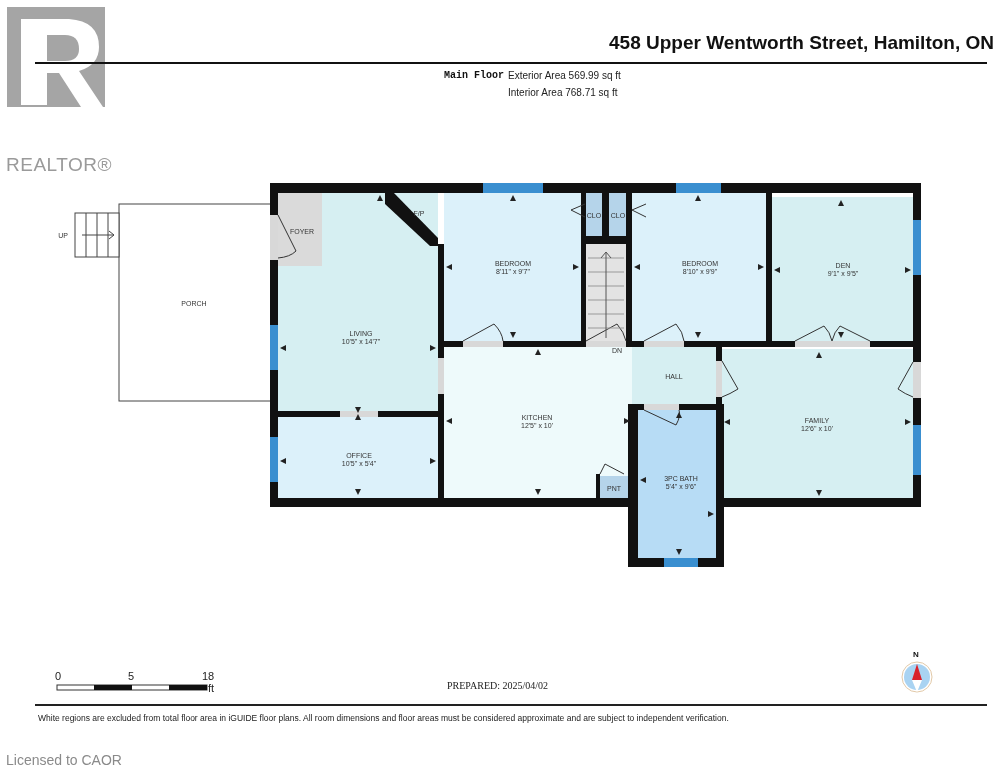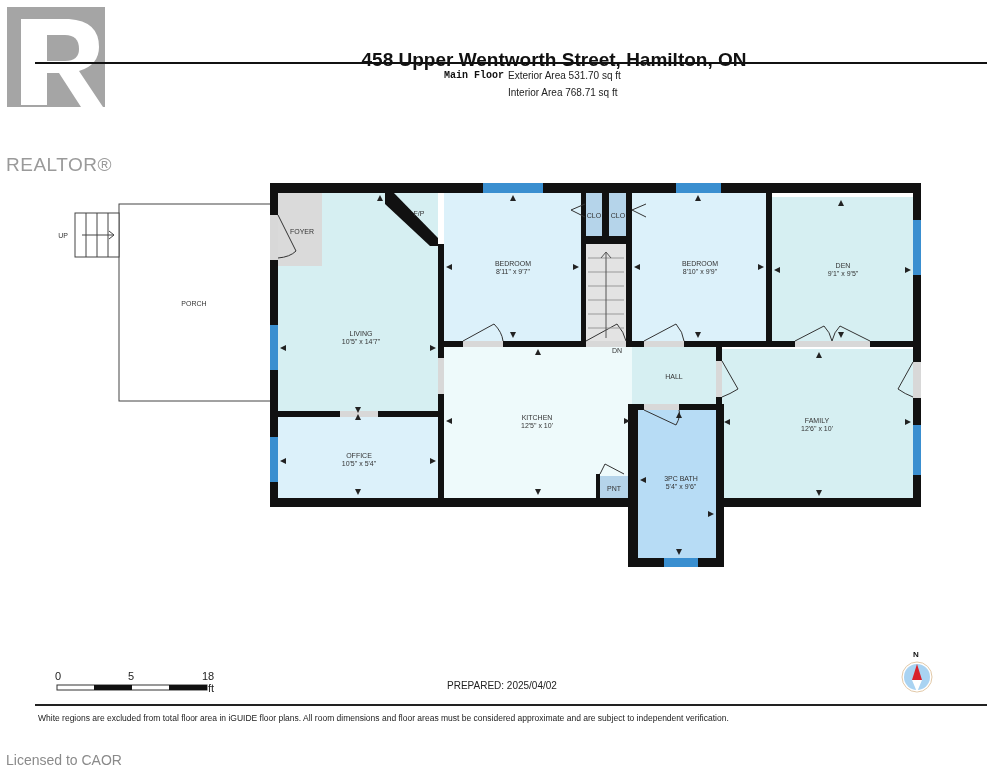--- a/index.html
+++ b/index.html
@@ -1,47 +1,47 @@
 <!DOCTYPE html>
 <html><head>
 <meta charset="utf-8">
 <style>
   html, body { margin:0; padding:0; background:#ffffff; }
   body { width:994px; height:768px; position:relative; overflow:hidden; font-family:"Liberation Sans", sans-serif; color:#111; }
   .abs { position:absolute; }
   .logo-box { left:7px; top:7px; width:98px; height:100px; background:#a5a5a5; }
   .logo-text { left:6px; top:110px; font-size:19px; color:#9a9a9a; letter-spacing:0.5px;margin-top:44px; }
-  .title { left:0; width:994px; top:49px; text-align:center; font-size:19px; font-weight:bold; padding-left:114px; box-sizing:border-box; }
+  .title { left:0; width:994px; top:32px; text-align:right; font-size:19px; font-weight:bold; padding-left:114px; box-sizing:border-box; }
   .title-rule { left:35px; top:62px; width:952px; height:2px; background:#111; }
   .floor-label { left:444px; top:70px; font-size:10px; font-weight:bold;font-family:Liberation Mono, monospace; }
   .area-line { left:508px; font-size:10px; color:#222; }
   .plan { left:0; top:0; width:994px; height:768px; }
   .room-label { font-size:7px; fill:#333; text-anchor:middle; font-family:"Liberation Sans", sans-serif; }
   .scale-lbl { font-size:11px; color:#222; }
-  .prepared { left:447px; top:680px; font-size:10px; color:#222; }
+  .prepared { left:447px; top:680px; font-size:10px; color:#222;font-family:Liberation Serif, serif; }
   .foot-rule { left:35px; top:704px; width:952px; height:2px; background:#222; }
   .disclaimer { left:38px; top:713px; font-size:8.5px; color:#222; }
   .licensed { left:6px; top:752px; font-size:14px; color:#8a8a8a; }
 </style>
 </head>
 <body>
 
 <div class="abs logo-box">
   <svg width="98" height="100" viewBox="0 0 98 100">
     <rect x="14" y="12" width="26" height="86" fill="#ffffff"></rect>
     <path d="M40 12 H62 Q92 14 92 40 Q92 58 72 64 L96 100 H74 L52 66 H40 Z" fill="#ffffff"></path>
     <path d="M40 28 H58 Q72 28 72 42 Q72 54 58 54 H40 Z" fill="#a5a5a5"></path>
   </svg>
 </div>
 <div class="abs logo-text">REALTOR®</div>
 
 <div class="abs title">458 Upper Wentworth Street, Hamilton, ON</div>
 <div class="abs title-rule"></div>
 <div class="abs floor-label">Main Floor</div>
-<div class="abs area-line" style="top:70px">Exterior Area 531.70 sq ft</div>
+<div class="abs area-line" style="top:70px">Exterior Area 569.99 sq ft</div>
 <div class="abs area-line" style="top:87px">Interior Area 768.71 sq ft</div>
 
 <svg class="abs plan" viewBox="0 0 994 768">
 
   <g>
     <rect x="119" y="204" width="152" height="197" fill="#ffffff" stroke="#444" stroke-width="1"></rect>
     <g>
       <rect x="75" y="213" width="44" height="44" fill="#fff" stroke="#444" stroke-width="1"></rect>
       <line x1="86" y1="213" x2="86" y2="257" stroke="#444" stroke-width="1"></line>
       <line x1="97" y1="213" x2="97" y2="257" stroke="#444" stroke-width="1"></line>

